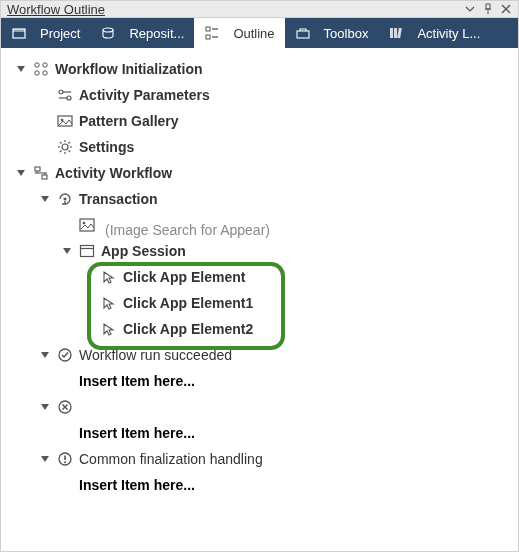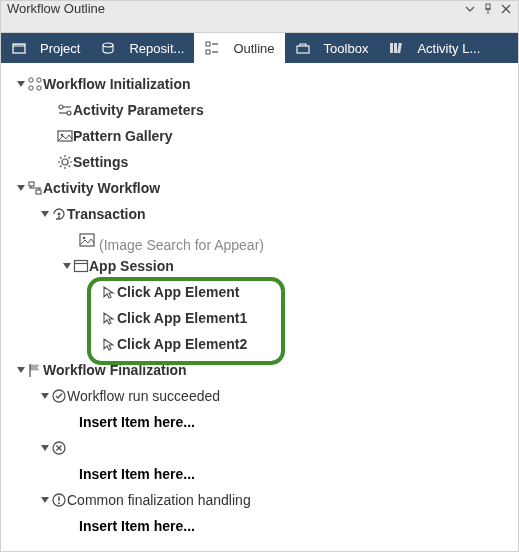--- a/index.html
+++ b/index.html
@@ -1,26 +1,26 @@
 <!DOCTYPE html>
 <html><head>
 <meta charset="utf-8">
 <style>
   * { box-sizing: border-box; margin: 0; padding: 0; }
   html, body { width: 519px; height: 552px; font-family: "Segoe UI", Arial, sans-serif; font-size: 14px; color: #333; background: #fff; overflow: hidden; }
   .panel { display: flex; flex-direction: column; height: 100%; border: 1px solid #d0d0d0; }
-  .title-bar { display: flex; height: 32px; background: #eaeaea; border-bottom: 1px solid #d0d0d0; padding: 0 4px; }
+  .title-bar { display: flex; align-items: center; height: 17px; background: #eaeaea; border-bottom: 1px solid #d0d0d0; padding: 0 4px; text-decoration: underline; }
   .title-text { flex: 1; font-size: 13px; color: #333; padding-left: 2px; }
   .title-btn { width: 16px; height: 16px; display: flex; align-items: center; justify-content: center; margin-left: 2px; cursor: pointer; }
   .tab-strip { display: flex; align-items: stretch; height: 30px; background: #2d4a6a; overflow: hidden; }
   .tab { display: flex; align-items: center; padding: 0 10px; gap: 13px; color: #fff; font-size: 13px; cursor: pointer; white-space: nowrap; }
   .tab.active { background: #ffffff; color: #333; }
   .tab .tab-icon { display: flex; align-items: center; justify-content: center; width: 16px; height: 16px; }
   .tree { flex: 1; overflow: auto; padding: 8px 4px 8px 4px; }
-  .node { display: flex; align-items: center; height: 26px; white-space: nowrap; }
+  .node { display: flex; align-items: center; height: 26px; gap: 6px; white-space: nowrap; }
   .node .exp { width: 12px; height: 12px; display: flex; align-items: center; justify-content: center; cursor: pointer; color: #666; }
   .node .ico { width: 16px; height: 16px; display: flex; align-items: center; justify-content: center; color: #555; }
   .node .label { color: #333; }
   .node .label.bold { font-weight: 600; }
   .node .hint { color: #8a8a8a; margin-left: 4px; margin-top: 10px; }
   .node .placeholder { color: #000000; }
   .highlight-box {
     position: absolute;
     border: 4px solid #3f8c2a;
     border-radius: 14px;
@@ -246,34 +246,20 @@
     </div>
     <div class="node" style="padding-left:96px">
       <span class="ico">
         <svg width="14" height="14" viewBox="0 0 14 14">
             <path d="M2 2 L2 12 L5 9 L7 13 L9 12 L7 8 L11 8 Z" fill="none" stroke="#555" stroke-width="1.1"></path>
           </svg>
       </span>
       <span class="label bold">Click App Element2</span>
     </div>
 
-    <div class="node" style="padding-left:10px">
-      <span class="exp">
-          <svg width="10" height="10" viewBox="0 0 10 10">
-            <path d="M1 2 L5 8 L9 2 Z" fill="#555"></path>
-          </svg>
-        </span>
-      <span class="ico">
-        <svg width="16" height="16" viewBox="0 0 16 16">
-            <line x1="3" y1="2" x2="3" y2="15" stroke="#555" stroke-width="1.3"></line>
-            <path d="M3 3 L12 3 L10 5.5 L12 8 L3 8 Z" fill="#555" opacity="0.5" stroke="#555" stroke-width="0.8"></path>
-          </svg>
-      </span>
-      <span class="label bold">Workflow Finalization</span>
-    </div>
 
     <div class="node" style="padding-left:34px">
       <span class="exp">
           <svg width="10" height="10" viewBox="0 0 10 10">
             <path d="M1 2 L5 8 L9 2 Z" fill="#555"></path>
           </svg>
         </span>
       <span class="ico">
         <svg width="16" height="16" viewBox="0 0 16 16">
             <circle cx="8" cy="8" r="6" fill="none" stroke="#555" stroke-width="1.3"></circle>

